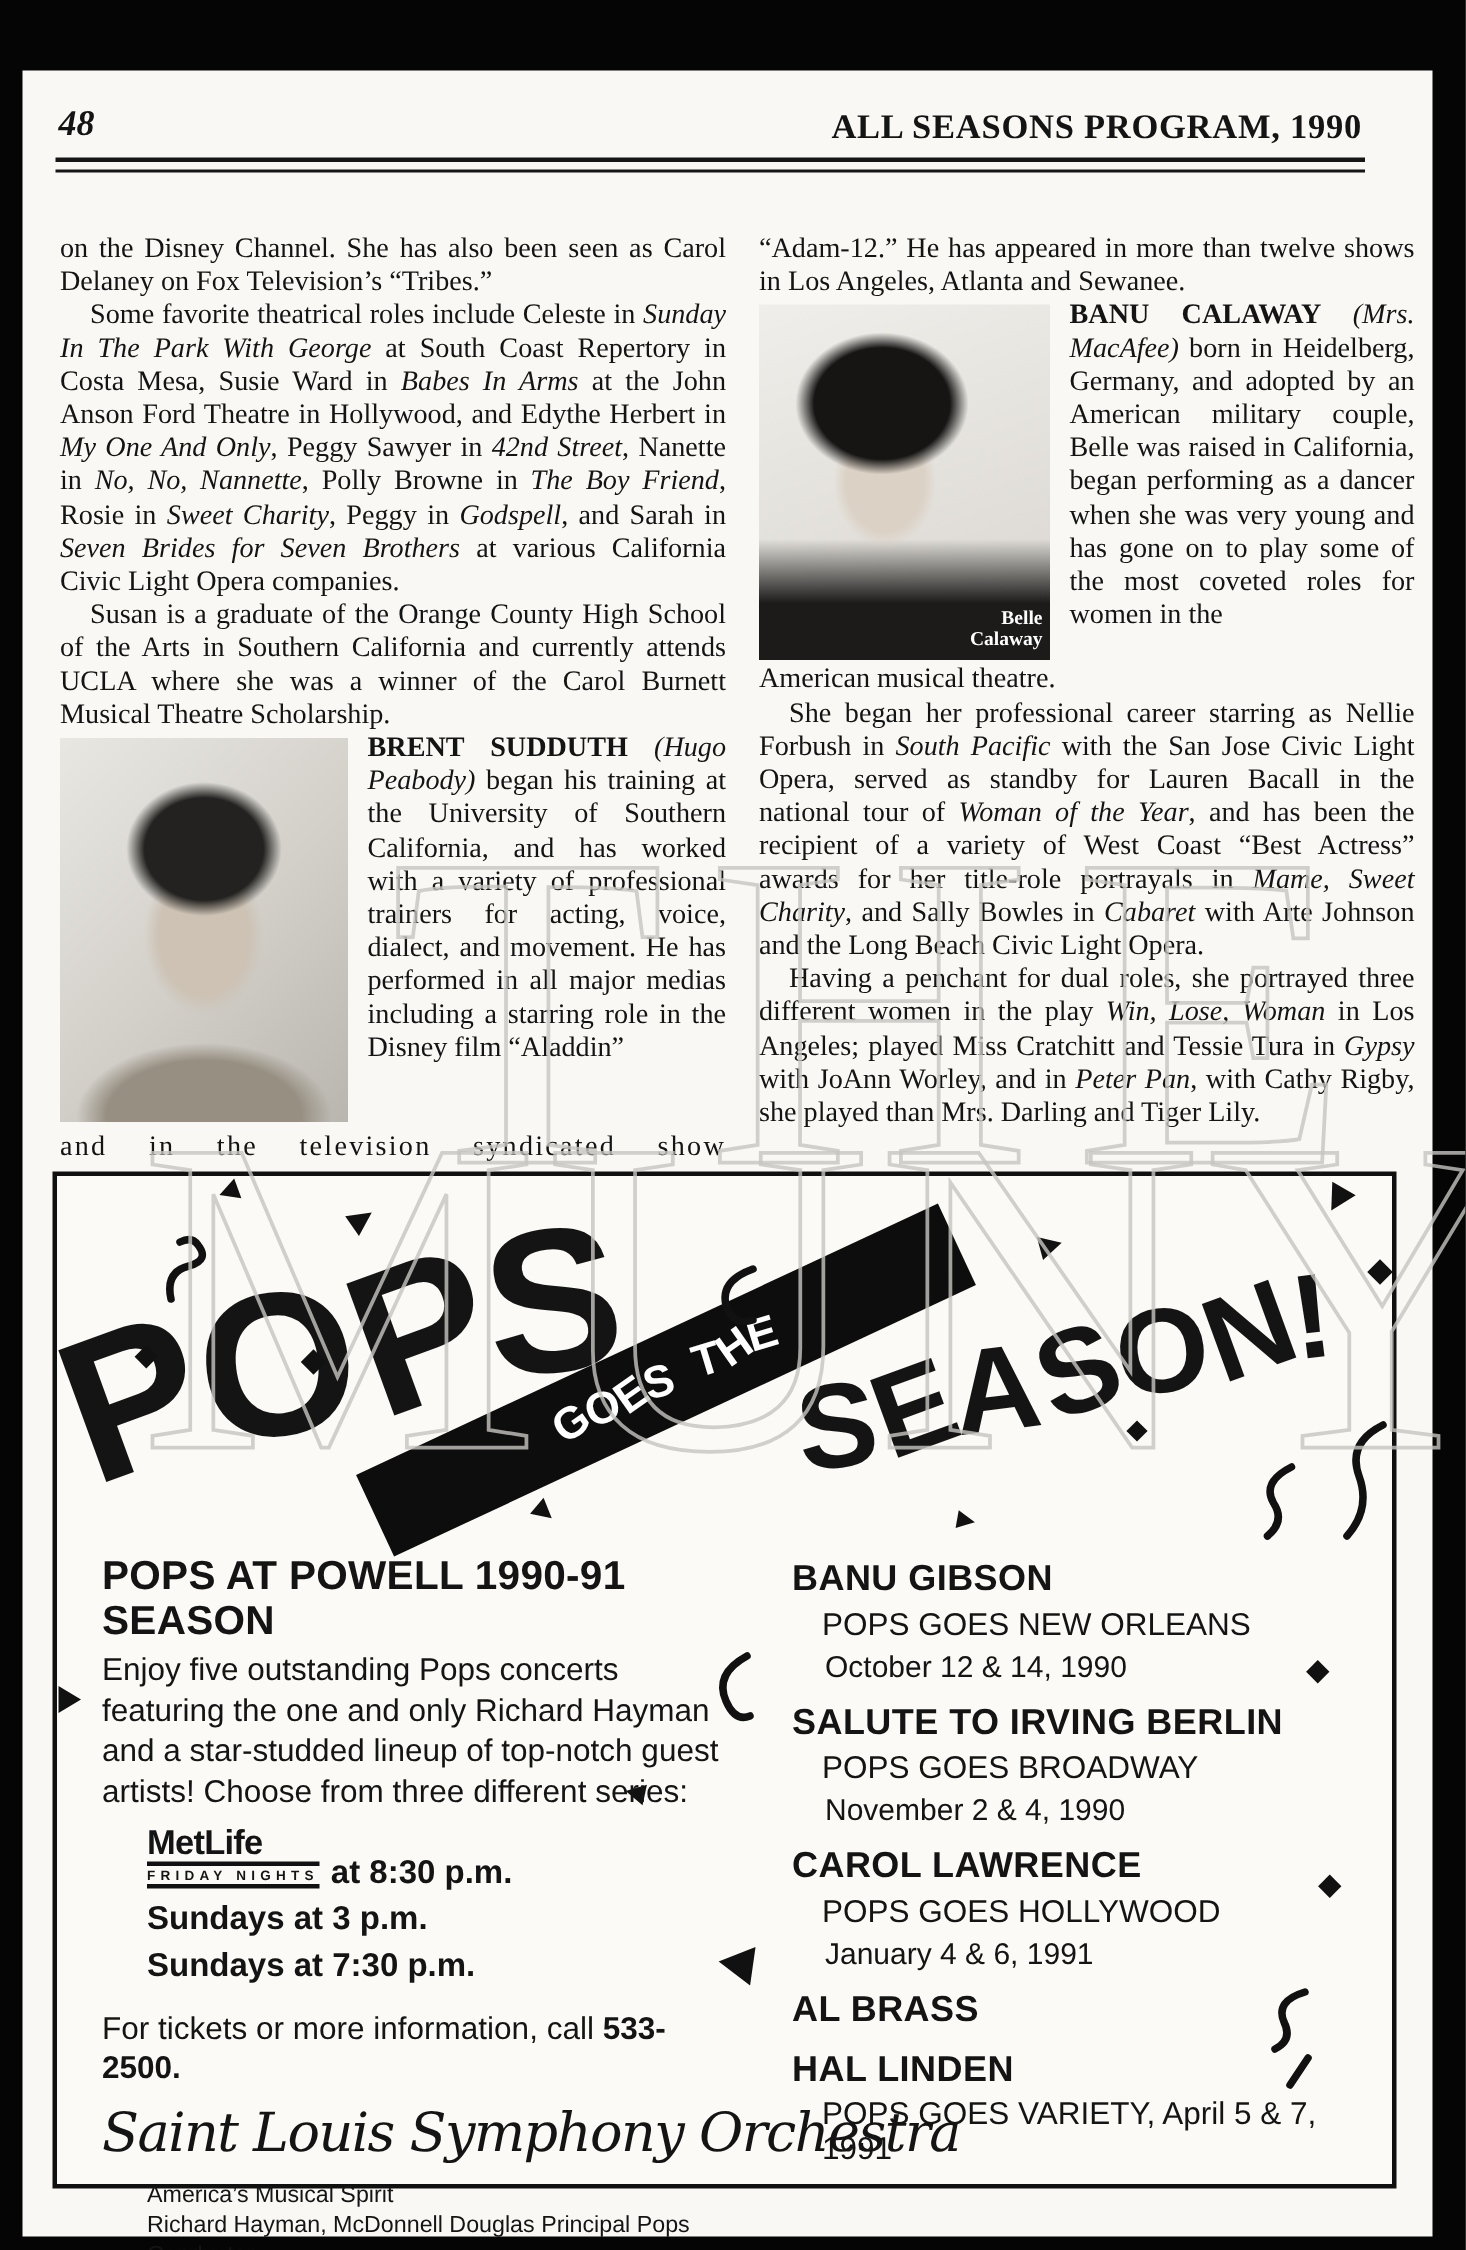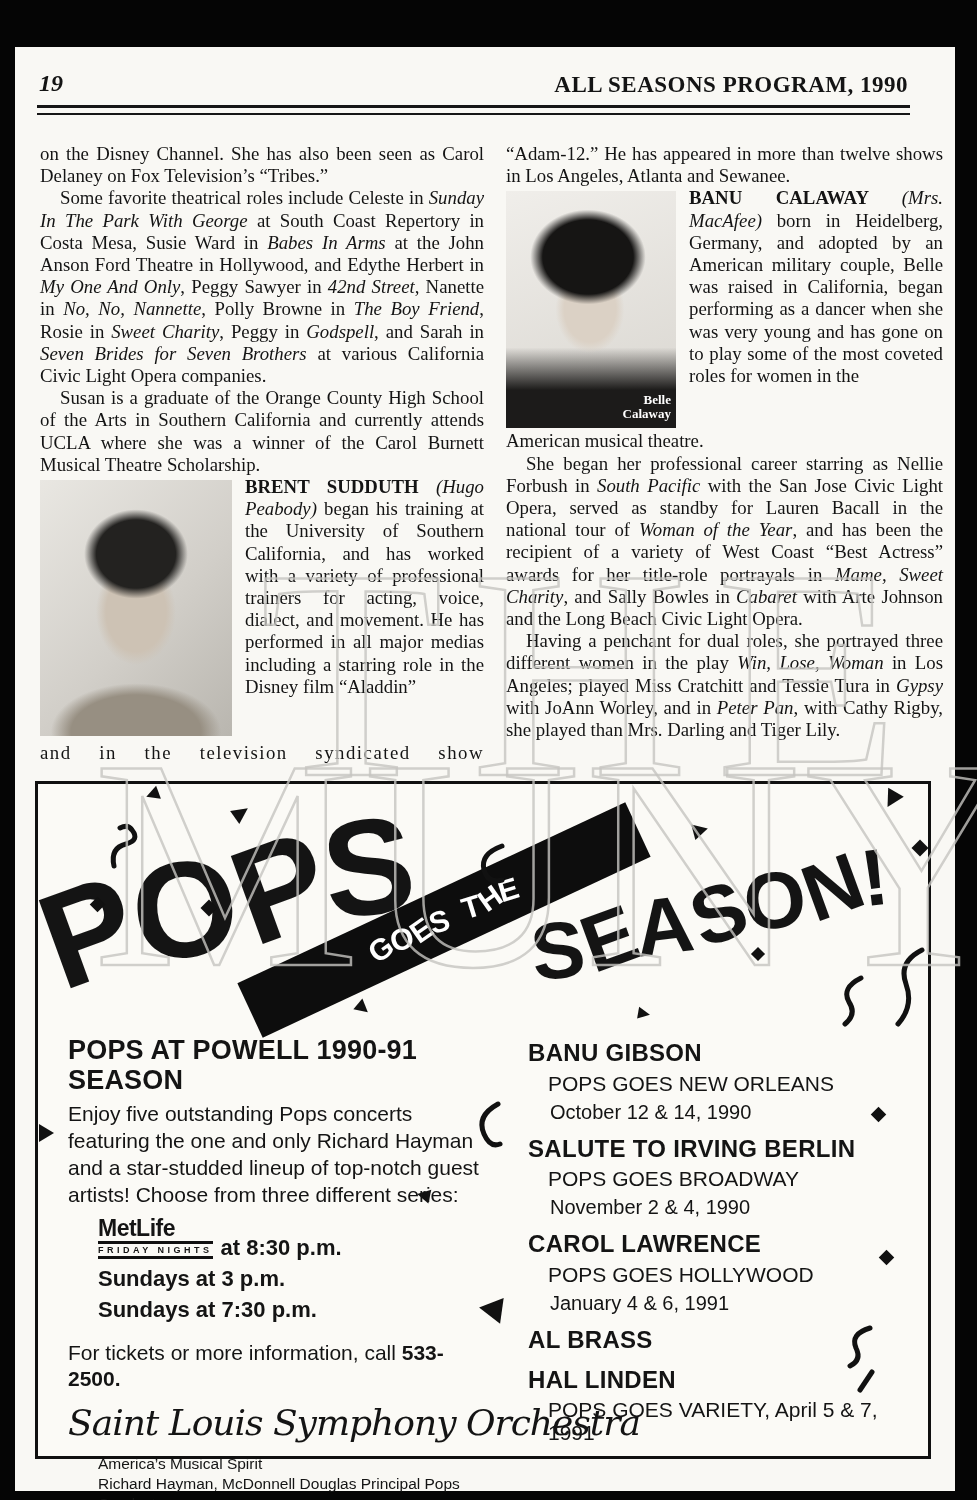--- a/index.html
+++ b/index.html
@@ -8,36 +8,36 @@
   .page{position:absolute;left:15px;top:47px;width:940px;height:1444px;background:#f9f8f4;}
 
   
   .hdr{position:absolute;left:22px;top:18px;width:897px;height:50px;}
   .pageno{position:absolute;left:2px;top:6px;font:bold italic 24px/1 "Liberation Serif",serif;}
   .htitle{position:absolute;right:26px;top:8px;font:bold 23px/1 "Liberation Serif",serif;letter-spacing:.5px;}
   .rule{position:absolute;left:0;right:24px;height:3px;background:#161616;}
   .rule1{top:40px;} .rule2{top:48px;height:2px;}
 
   
-  .col{position:absolute;top:96px;font-size:18.8px;line-height:22.2px;text-align:justify;}
+  .col{position:absolute;top:108px;font-size:18.8px;line-height:22.2px;text-align:justify;}
   .col.left{left:25px;width:444px;}
   .col.right{left:491px;width:437px;}
   .col p{margin:0;text-indent:20px;}
   .col p.noindent{text-indent:0;}
   .it{font-style:italic;}
   .bd{font-weight:bold;}
 
   .photo{float:left;position:relative;}
   .photo.brent{width:192px;height:256px;margin:4px 13px 4px 0;
     background:
       radial-gradient(ellipse 72px 62px at 96px 74px,#232220 0%,#232220 55%,rgba(35,34,32,0) 72%),
       radial-gradient(ellipse 50px 66px at 96px 132px,#cdc2b4 0%,#cdc2b4 60%,rgba(205,194,180,0) 80%),
       radial-gradient(ellipse 112px 64px at 96px 252px,#978f82 0%,#978f82 58%,rgba(151,143,130,0) 76%),
       linear-gradient(135deg,#e9e7e2 0%,#d2cfc9 55%,#b9b6af 100%);}
-  .photo.belle{width:170px;height:237px;margin:4px 13px 2px 0;
+  .photo.belle{width:194px;height:237px;margin:4px 13px 2px 0;
     background:
       radial-gradient(ellipse 78px 64px at 82px 66px,#161514 0%,#161514 58%,rgba(22,21,20,0) 74%),
       radial-gradient(ellipse 43px 55px at 84px 118px,#dbd1c5 0%,#dbd1c5 60%,rgba(219,209,197,0) 80%),
       linear-gradient(180deg,rgba(0,0,0,0) 66%,#1c1b1a 84%),
       linear-gradient(160deg,#f0eeea 0%,#d8d5cf 100%);}
   .cap{position:absolute;right:5px;bottom:6px;color:#fff;text-align:right;
        font:bold 13px/1.15 "Liberation Serif",serif;}
   .stretch{clear:both;text-align:justify;text-align-last:justify;letter-spacing:1.5px;padding-top:2px;}
   .afterphoto{clear:both;}
 
@@ -92,21 +92,21 @@
   .wm1{left:245px;top:455px;font-size:300px;letter-spacing:28px;}
   .wm2{left:78px;top:645px;font-size:300px;letter-spacing:4px;}
 </style>
 </head>
 <body>
 
 <div class="frame">
   <div class="page">
 
     <div class="hdr">
-      <span class="pageno">19</span>
+      <span class="pageno">48</span>
       <span class="htitle">ALL SEASONS PROGRAM, 1990</span>
       <div class="rule rule1"></div>
       <div class="rule rule2"></div>
     </div>
 
     <div class="col left">
       <p class="noindent"><span>on the Disney Channel. She has also been seen as Carol Delaney on Fox Television’s “Tribes.”</span></p>
       <p><span>Some favorite theatrical roles include Celeste in </span><span class="it">Sunday In The Park With George</span><span> at South Coast Repertory in Costa Mesa, Susie Ward in </span><span class="it">Babes In Arms</span><span> at the John Anson Ford Theatre in Hollywood, and Edythe Herbert in </span><span class="it">My One And Only</span><span>, Peggy Sawyer in </span><span class="it">42nd Street</span><span>, Nanette in </span><span class="it">No, No, Nannette</span><span>, Polly Browne in </span><span class="it">The Boy Friend</span><span>, Rosie in </span><span class="it">Sweet Charity</span><span>, Peggy in </span><span class="it">Godspell</span><span>, and Sarah in </span><span class="it">Seven Brides for Seven Brothers</span><span> at various California Civic Light Opera companies.</span></p>
       <p><span>Susan is a graduate of the Orange County High School of the Arts in Southern California and currently attends UCLA where she was a winner of the Carol Burnett Musical Theatre Scholarship.</span></p>
       <div>

